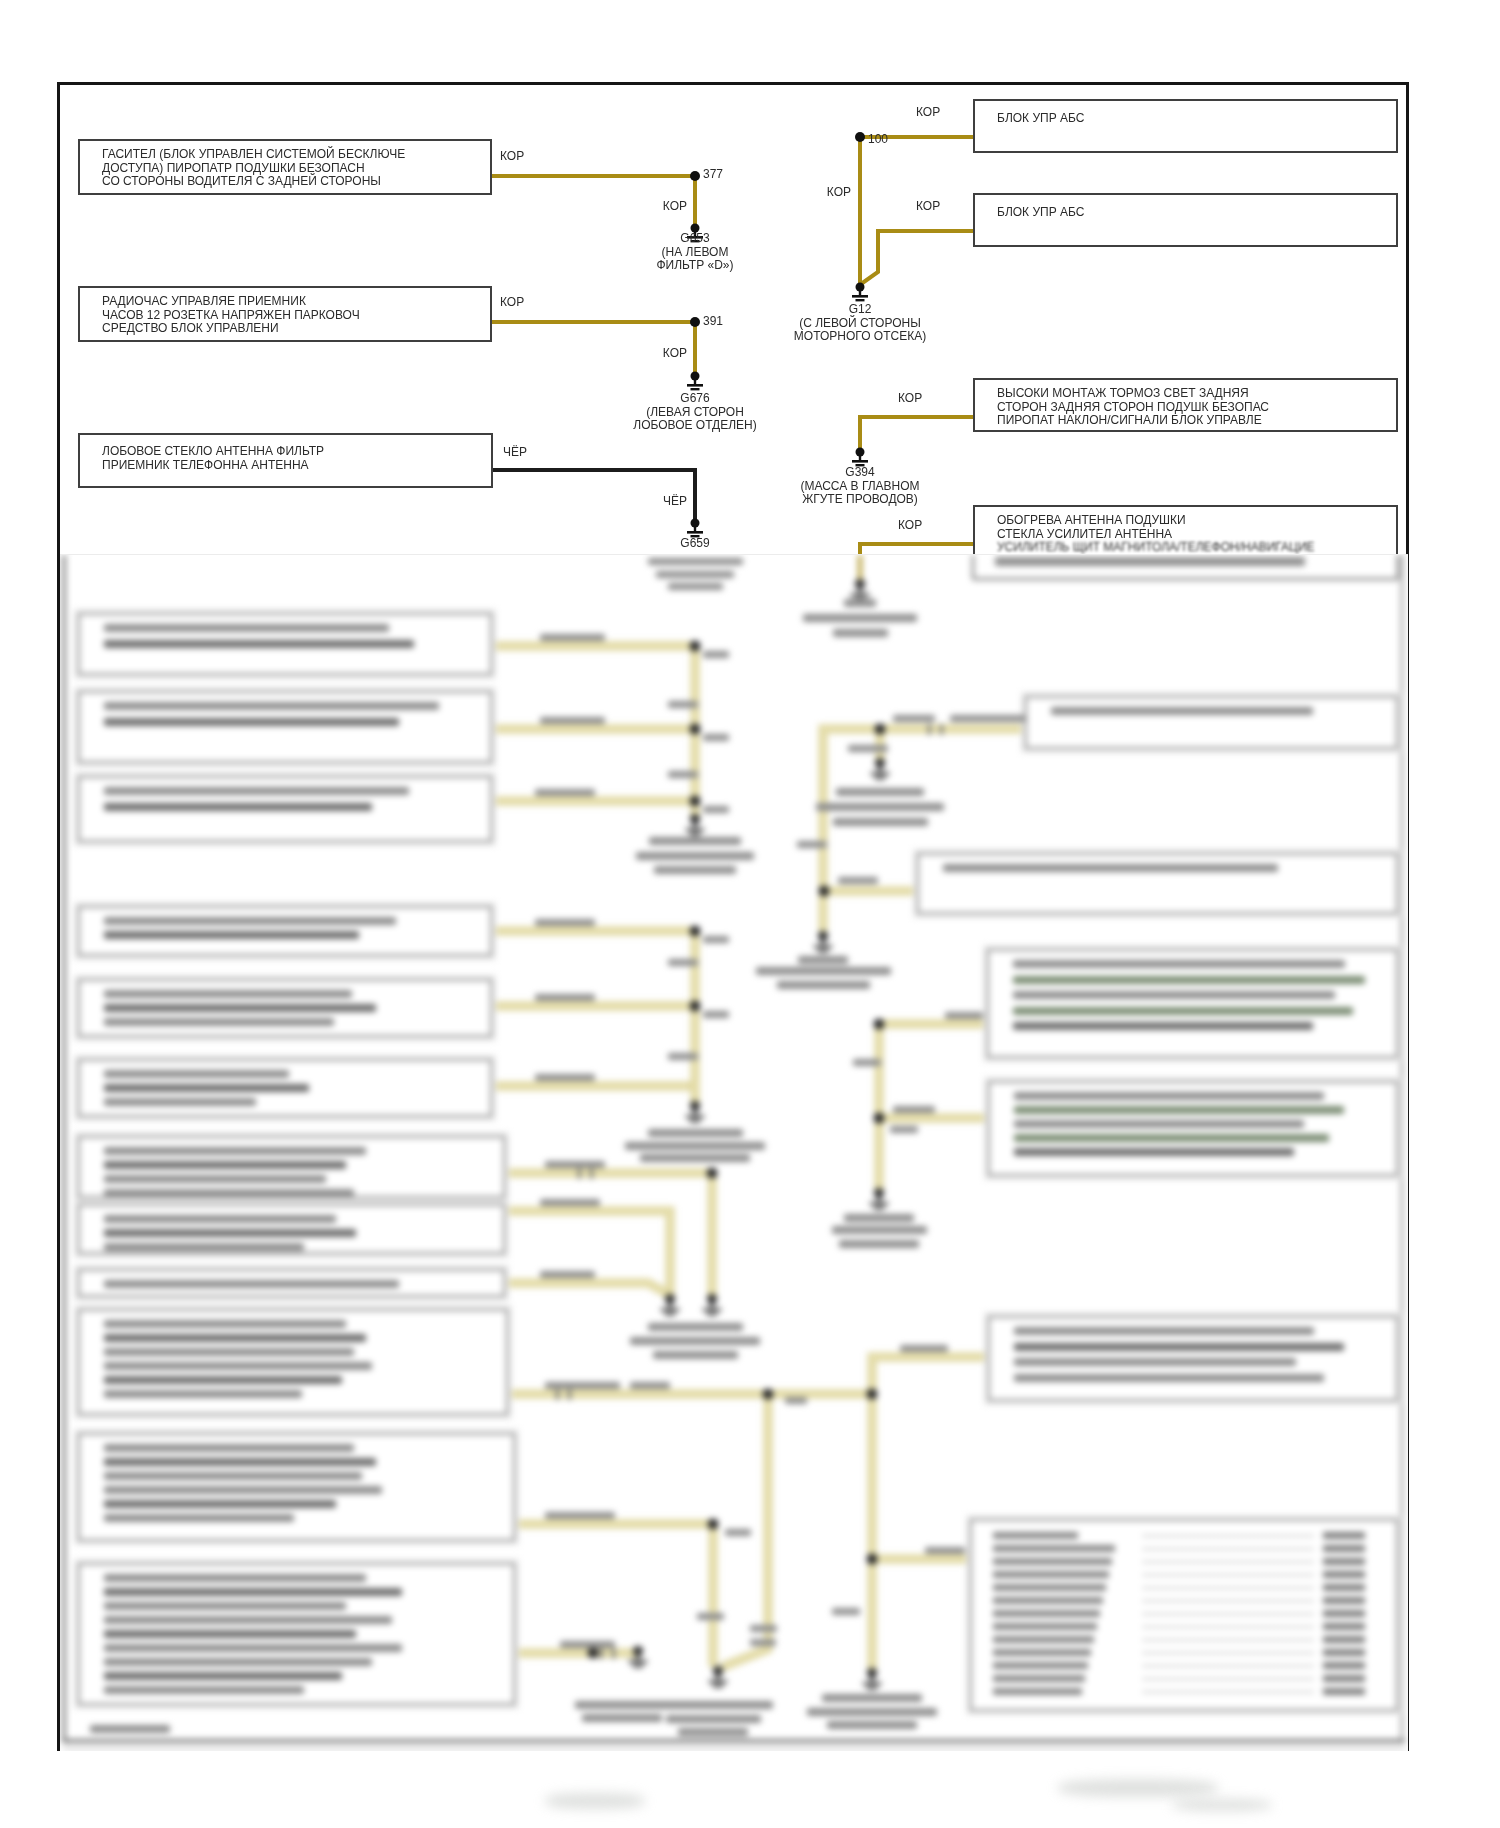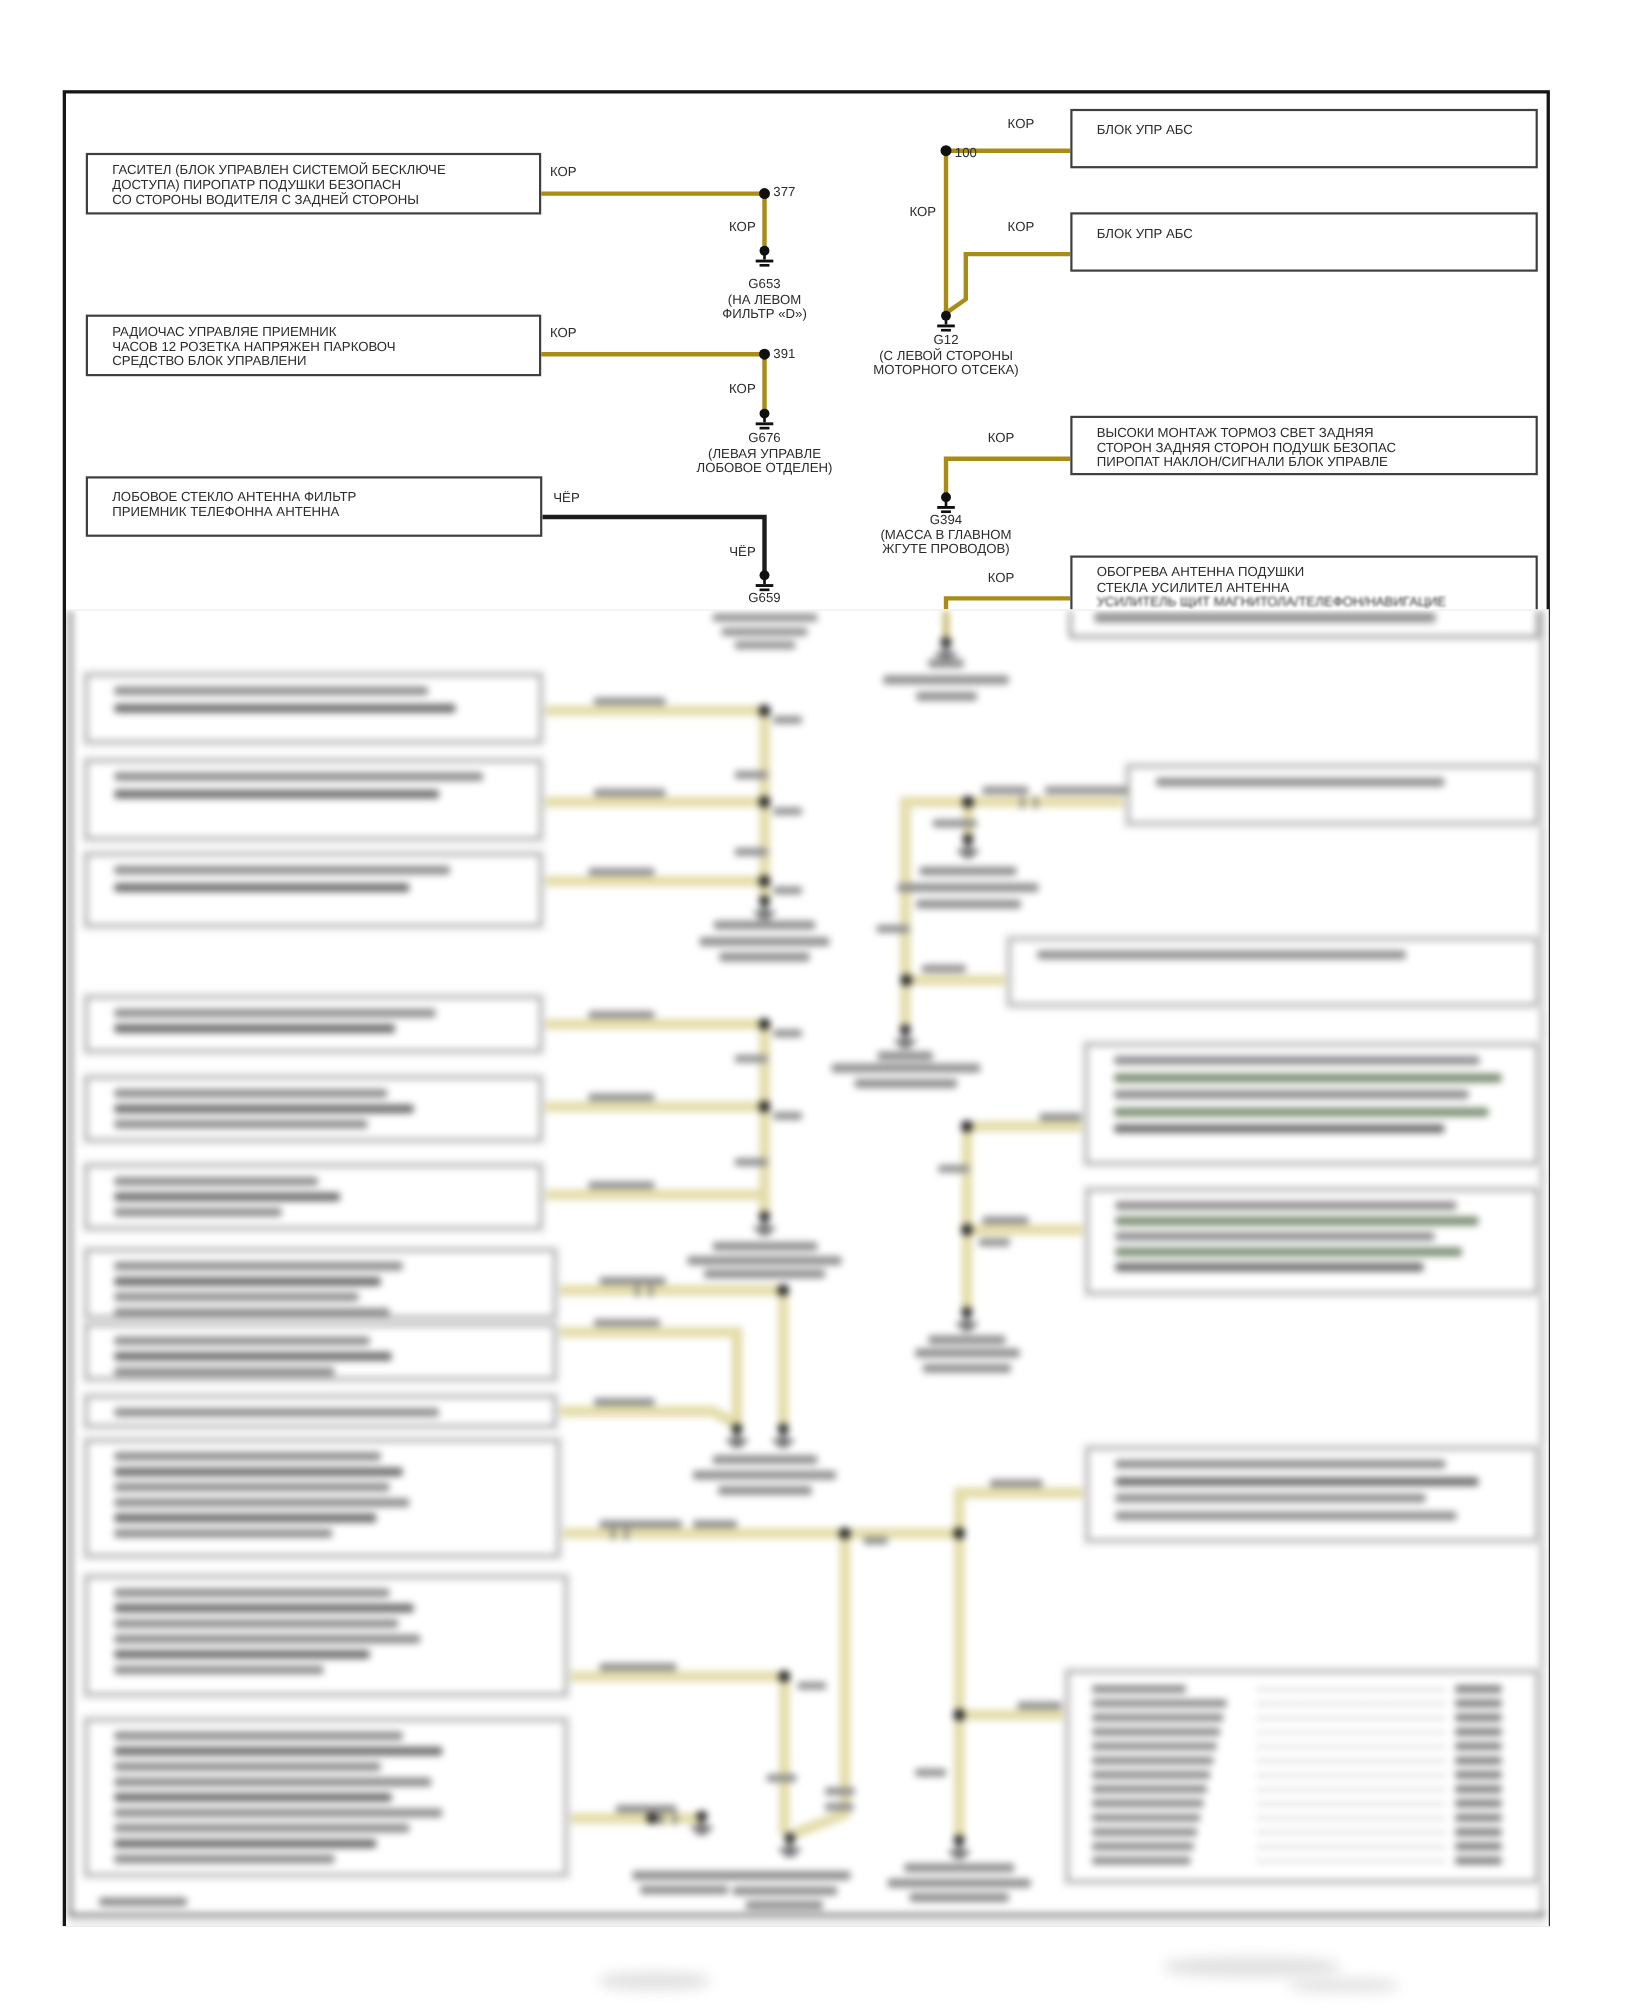--- a/index.html
+++ b/index.html
@@ -118,28 +118,28 @@
       <div class="wlabel" style="left: 703px; top: 315px;">391</div>
       <div class="wlabel r" style="left: 655px; top: 347px; width: 32px;">КОР</div>
       <div class="wlabel" style="left: 503px; top: 446px;">ЧЁР</div>
       <div class="wlabel r" style="left: 655px; top: 495px; width: 32px;">ЧЁР</div>
       <div class="wlabel" style="left: 868px; top: 133px;">100</div>
       <div class="wlabel" style="left: 916px; top: 106px;">КОР</div>
       <div class="wlabel r" style="left: 819px; top: 186px; width: 32px;">КОР</div>
       <div class="wlabel" style="left: 916px; top: 200px;">КОР</div>
       <div class="wlabel" style="left: 898px; top: 392px;">КОР</div>
       <div class="wlabel" style="left: 898px; top: 519px;">КОР</div>
-      <div class="gstack" style="left: 575px; top: 252px;">
+      <div class="gstack" style="left: 575px; top: 232px;">
         <div>G653</div>
         <div>(НА ЛЕВОМ</div>
         <div>ФИЛЬТР «D»)</div>
       </div>
       <div class="gstack" style="left: 575px; top: 392px;">
         <div>G676</div>
-        <div>(ЛЕВАЯ УПРАВЛЕ</div>
+        <div>(ЛЕВАЯ СТОРОН</div>
         <div>ЛОБОВОЕ ОТДЕЛЕН)</div>
       </div>
       <div class="gstack" style="left: 575px; top: 537px;">
         <div>G659</div>
       </div>
       <div class="gstack" style="left: 740px; top: 303px;">
         <div>G12</div>
         <div>(С ЛЕВОЙ СТОРОНЫ</div>
         <div>МОТОРНОГО ОТСЕКА)</div>
       </div>

